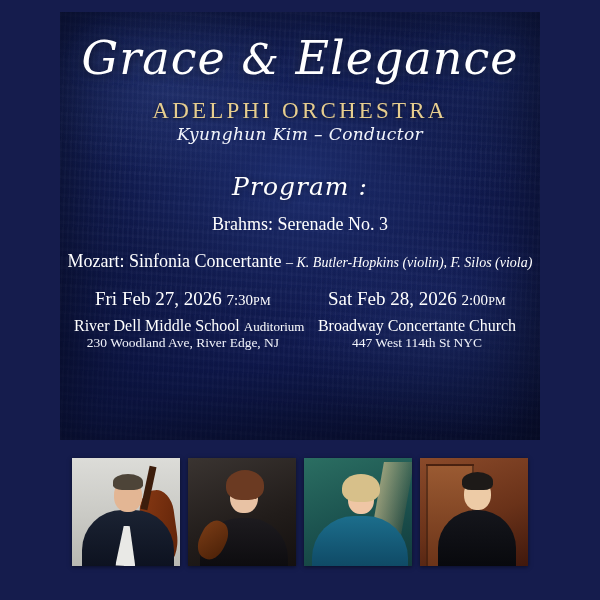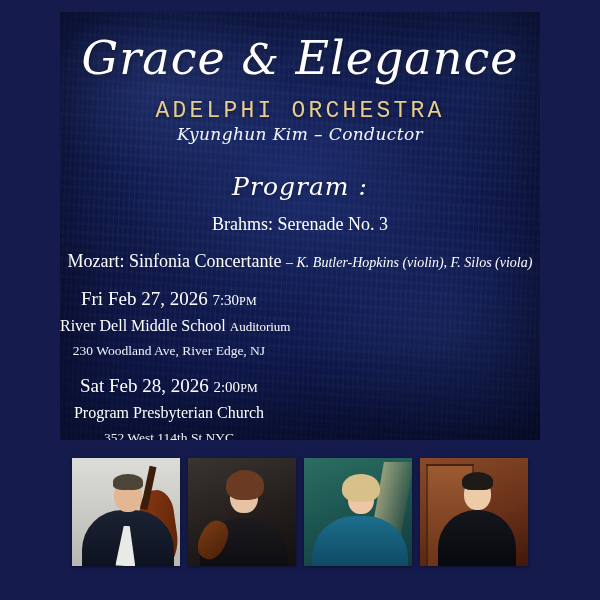--- a/index.html
+++ b/index.html
@@ -62,21 +62,21 @@
     letter-spacing: 1px;
     text-shadow: 0 2px 10px rgba(0,0,0,0.55), 0 0 22px rgba(160,190,255,0.22);
     font-weight: 400;
   }
   .title .amp {
     font-size: 42px;
   }
 
   .orchestra {
     margin-top: 16px;
-    font-family: Liberation Mono, monospace;
+    font-family: Liberation Serif, serif;
     font-size: 23px;
     letter-spacing: 3.2px;
     color: #e6cd8f;
     text-shadow: 0 1px 4px rgba(0,0,0,0.5);
   }
 
   .conductor {
     margin-top: 0;
     font-family: "DejaVu Serif", serif;
     font-style: italic;
@@ -113,21 +113,20 @@
     font-size: 14px;
     font-style: italic;
   }
 
   
   .concerts {
     margin-top: 16px;
     display: flex;
     justify-content: center;
     gap: 16px;
-    flex-direction: column;
   }
   .concert {
     width: 218px;
     text-align: center;
   }
   .concert .when {
     font-size: 19px;
     color: #ffffff;
     white-space: nowrap;
   }
@@ -142,21 +141,21 @@
     margin-top: 7px;
     font-size: 16px;
     color: #ffffff;
     white-space: nowrap;
   }
   .concert .venue .sub {
     font-size: 13px;
     margin-top: 8px;
   }
   .concert .address {
-    margin-top: 8px;
+    margin-top: 0;
     font-size: 13.5px;
     color: #f0f2fa;
     white-space: nowrap;
   }
 
   
   .photos {
     position: absolute;
     left: 72px;
     top: 458px;
@@ -330,24 +329,24 @@
           </div>
           <div class="address">230 Woodland Ave, River Edge, NJ</div>
         </div>
 
         <div class="concert">
           <div class="when">
             <span>Sat Feb 28, 2026</span>
             <span class="time">2:00</span><span class="ampm">PM</span>
           </div>
           <div class="venue">
-            <span>Program Presbyterian Church</span>
+            <span>Broadway Concertante Church</span>
             <span class="sub"></span>
           </div>
-          <div class="address">352 West 114th St NYC</div>
+          <div class="address">447 West 114th St NYC</div>
         </div>
 
       </div>
 
     </div>
   </div>
 
   <div class="photos">
 
     <div class="photo p1">

